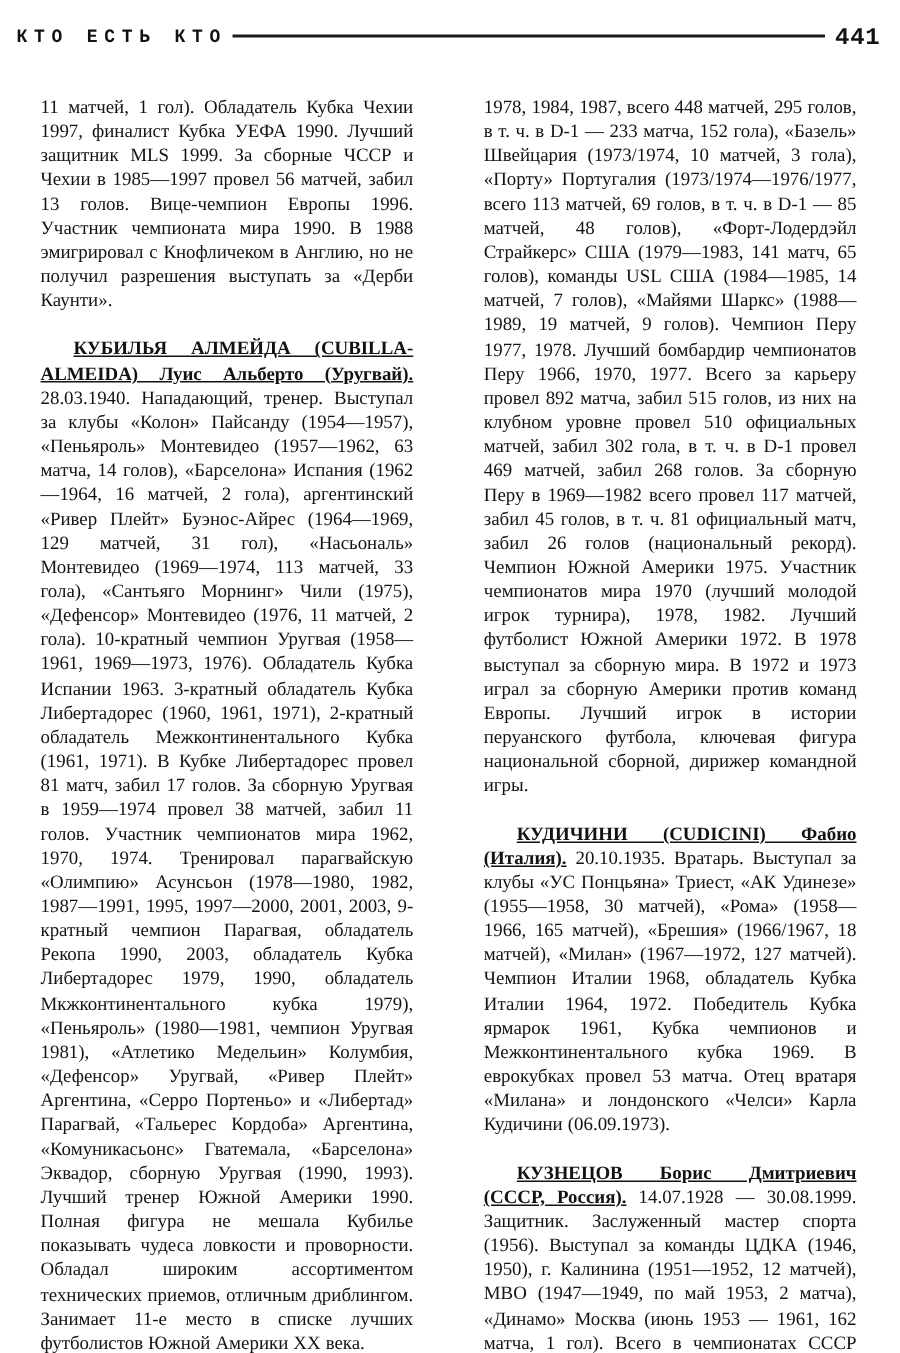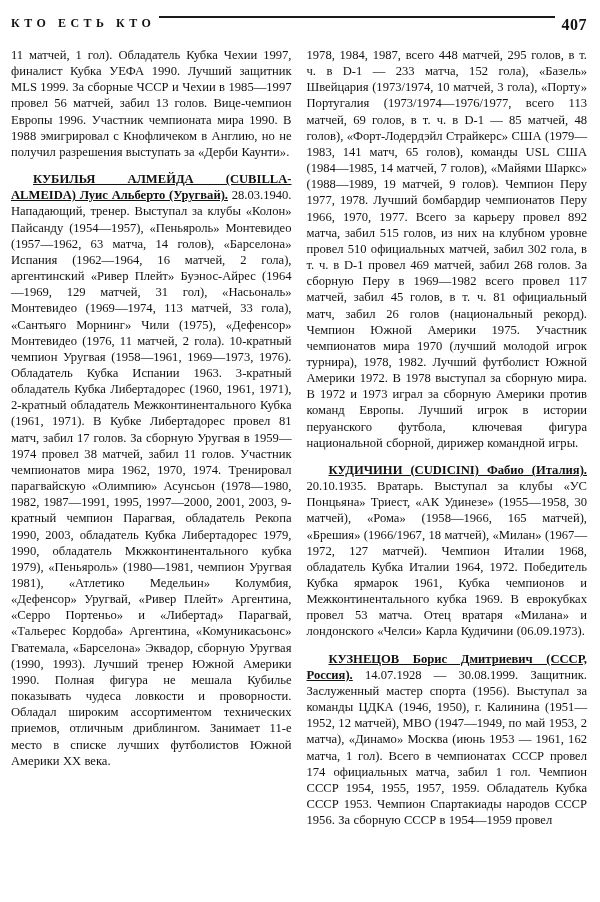--- a/index.html
+++ b/index.html
@@ -13,22 +13,22 @@
     height: 902px;
     box-sizing: border-box;
     background: #ffffff;
     color: #121212;
     padding: 12px 13px 0 11px;
     overflow: hidden;
     font-family: "Liberation Serif", "DejaVu Serif", serif;
   }
   .page-header {
     display: flex;
-    align-items: flex-start;
-    font-family: Liberation Serif, serif;
+    align-items: center;
+    font-family: Liberation Mono, monospace;
     font-weight: bold;
     margin-top: 4px;
   }
   .running-title {
     font-size: 12px;
     letter-spacing: 4.5px;
     white-space: nowrap;
     transform: scaleY(1.05);
   }
   .header-rule {
@@ -50,21 +50,21 @@
   .col {
     width: 281px;
     font-size: 12.6px;
     line-height: 16.15px;
     text-align: justify;
     hyphens: auto;
     -webkit-hyphens: auto;
     word-spacing: 0.2px;
   }
   .col p {
-    margin: 0;
+    margin: 16px;
   }
   p.entry {
     margin-top: 11px;
     text-indent: 22px;
   }
   p.continuation {
     text-indent: 0;
   }
   .lead {
     font-weight: bold;
@@ -75,21 +75,21 @@
   }
 </style>
 </head>
 <body>
 
 <div class="page">
 
   <div class="page-header">
     <span class="running-title">КТО ЕСТЬ КТО</span>
     <span class="header-rule"></span>
-    <span class="page-number">407</span>
+    <span class="page-number">441</span>
   </div>
 
   <div class="columns">
 
     <div class="col">
       <p class="continuation"><span>11 матчей, 1 гол). Обладатель Кубка Чехии 1997, финалист Кубка УЕФА 1990. Лучший защитник MLS 1999. За сборные ЧССР и Чехии в 1985—1997 провел 56 матчей, забил 13 голов. Вице-чемпион Европы 1996. Участник чемпионата мира 1990. В 1988 эмигрировал с Кнофличеком в Англию, но не получил разрешения выступать за «Дерби Каунти».</span></p>
 
       <p class="entry"><span class="lead">КУБИЛЬЯ АЛМЕЙДА (CUBILLA-ALMEIDA) Луис Альберто (Уругвай).</span><span> 28.03.1940. Нападающий, тренер. Выступал за клубы «Колон» Пайсанду (1954—1957), «Пеньяроль» Монтевидео (1957—1962, 63 матча, 14 голов), «Барселона» Испания (1962—1964, 16 матчей, 2 гола), аргентинский «Ривер Плейт» Буэнос-Айрес (1964—1969, 129 матчей, 31 гол), «Насьональ» Монтевидео (1969—1974, 113 матчей, 33 гола), «Сантьяго Морнинг» Чили (1975), «Дефенсор» Монтевидео (1976, 11 матчей, 2 гола). 10-кратный чемпион Уругвая (1958—1961, 1969—1973, 1976). Обладатель Кубка Испании 1963. 3-кратный обладатель Кубка Либертадорес (1960, 1961, 1971), 2-кратный обладатель Межконтинентального Кубка (1961, 1971). В Кубке Либертадорес провел 81 матч, забил 17 голов. За сборную Уругвая в 1959—1974 провел 38 матчей, забил 11 голов. Участник чемпионатов мира 1962, 1970, 1974. Тренировал парагвайскую «Олимпию» Асунсьон (1978—1980, 1982, 1987—1991, 1995, 1997—2000, 2001, 2003, 9-кратный чемпион Парагвая, обладатель Рекопа 1990, 2003, обладатель Кубка Либертадорес 1979, 1990, обладатель Мкжконтинентального кубка 1979), «Пеньяроль» (1980—1981, чемпион Уругвая 1981), «Атлетико Медельин» Колумбия, «Дефенсор» Уругвай, «Ривер Плейт» Аргентина, «Серро Портеньо» и «Либертад» Парагвай, «Тальерес Кордоба» Аргентина, «Комуникасьонс» Гватемала, «Барселона» Эквадор, сборную Уругвая (1990, 1993). Лучший тренер Южной Америки 1990. Полная фигура не мешала Кубилье показывать чудеса ловкости и проворности. Обладал широким ассортиментом технических приемов, отличным дриблингом. Занимает 11-е место в списке лучших футболистов Южной Америки XX века.</span></p>
 
     </div>

